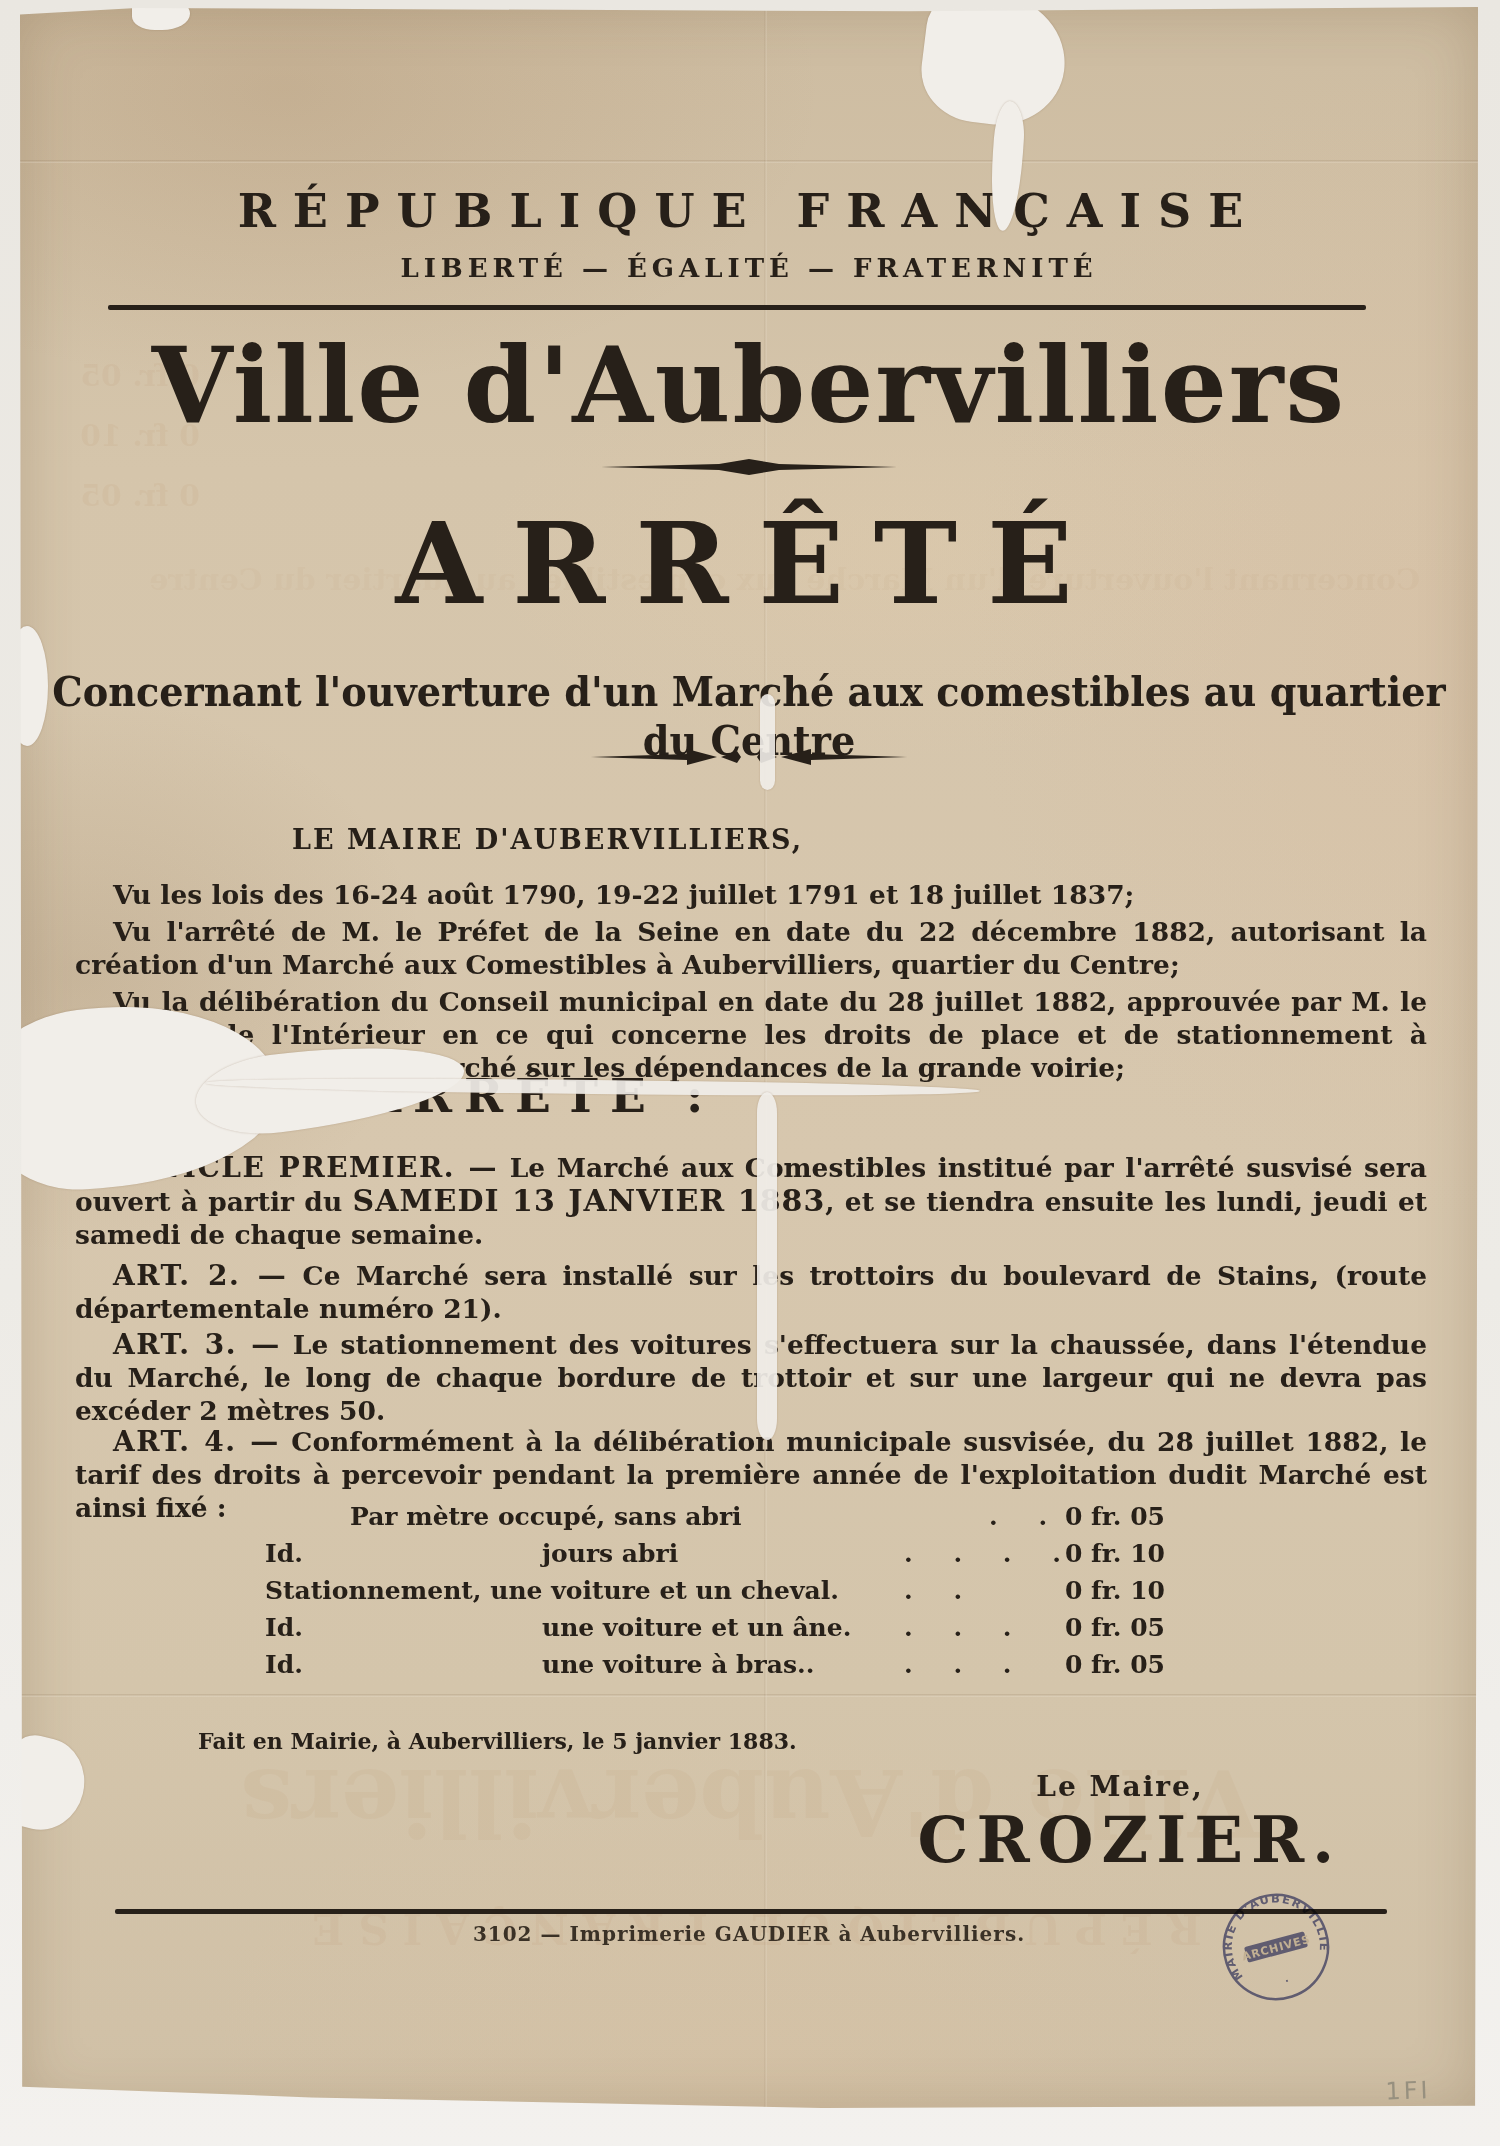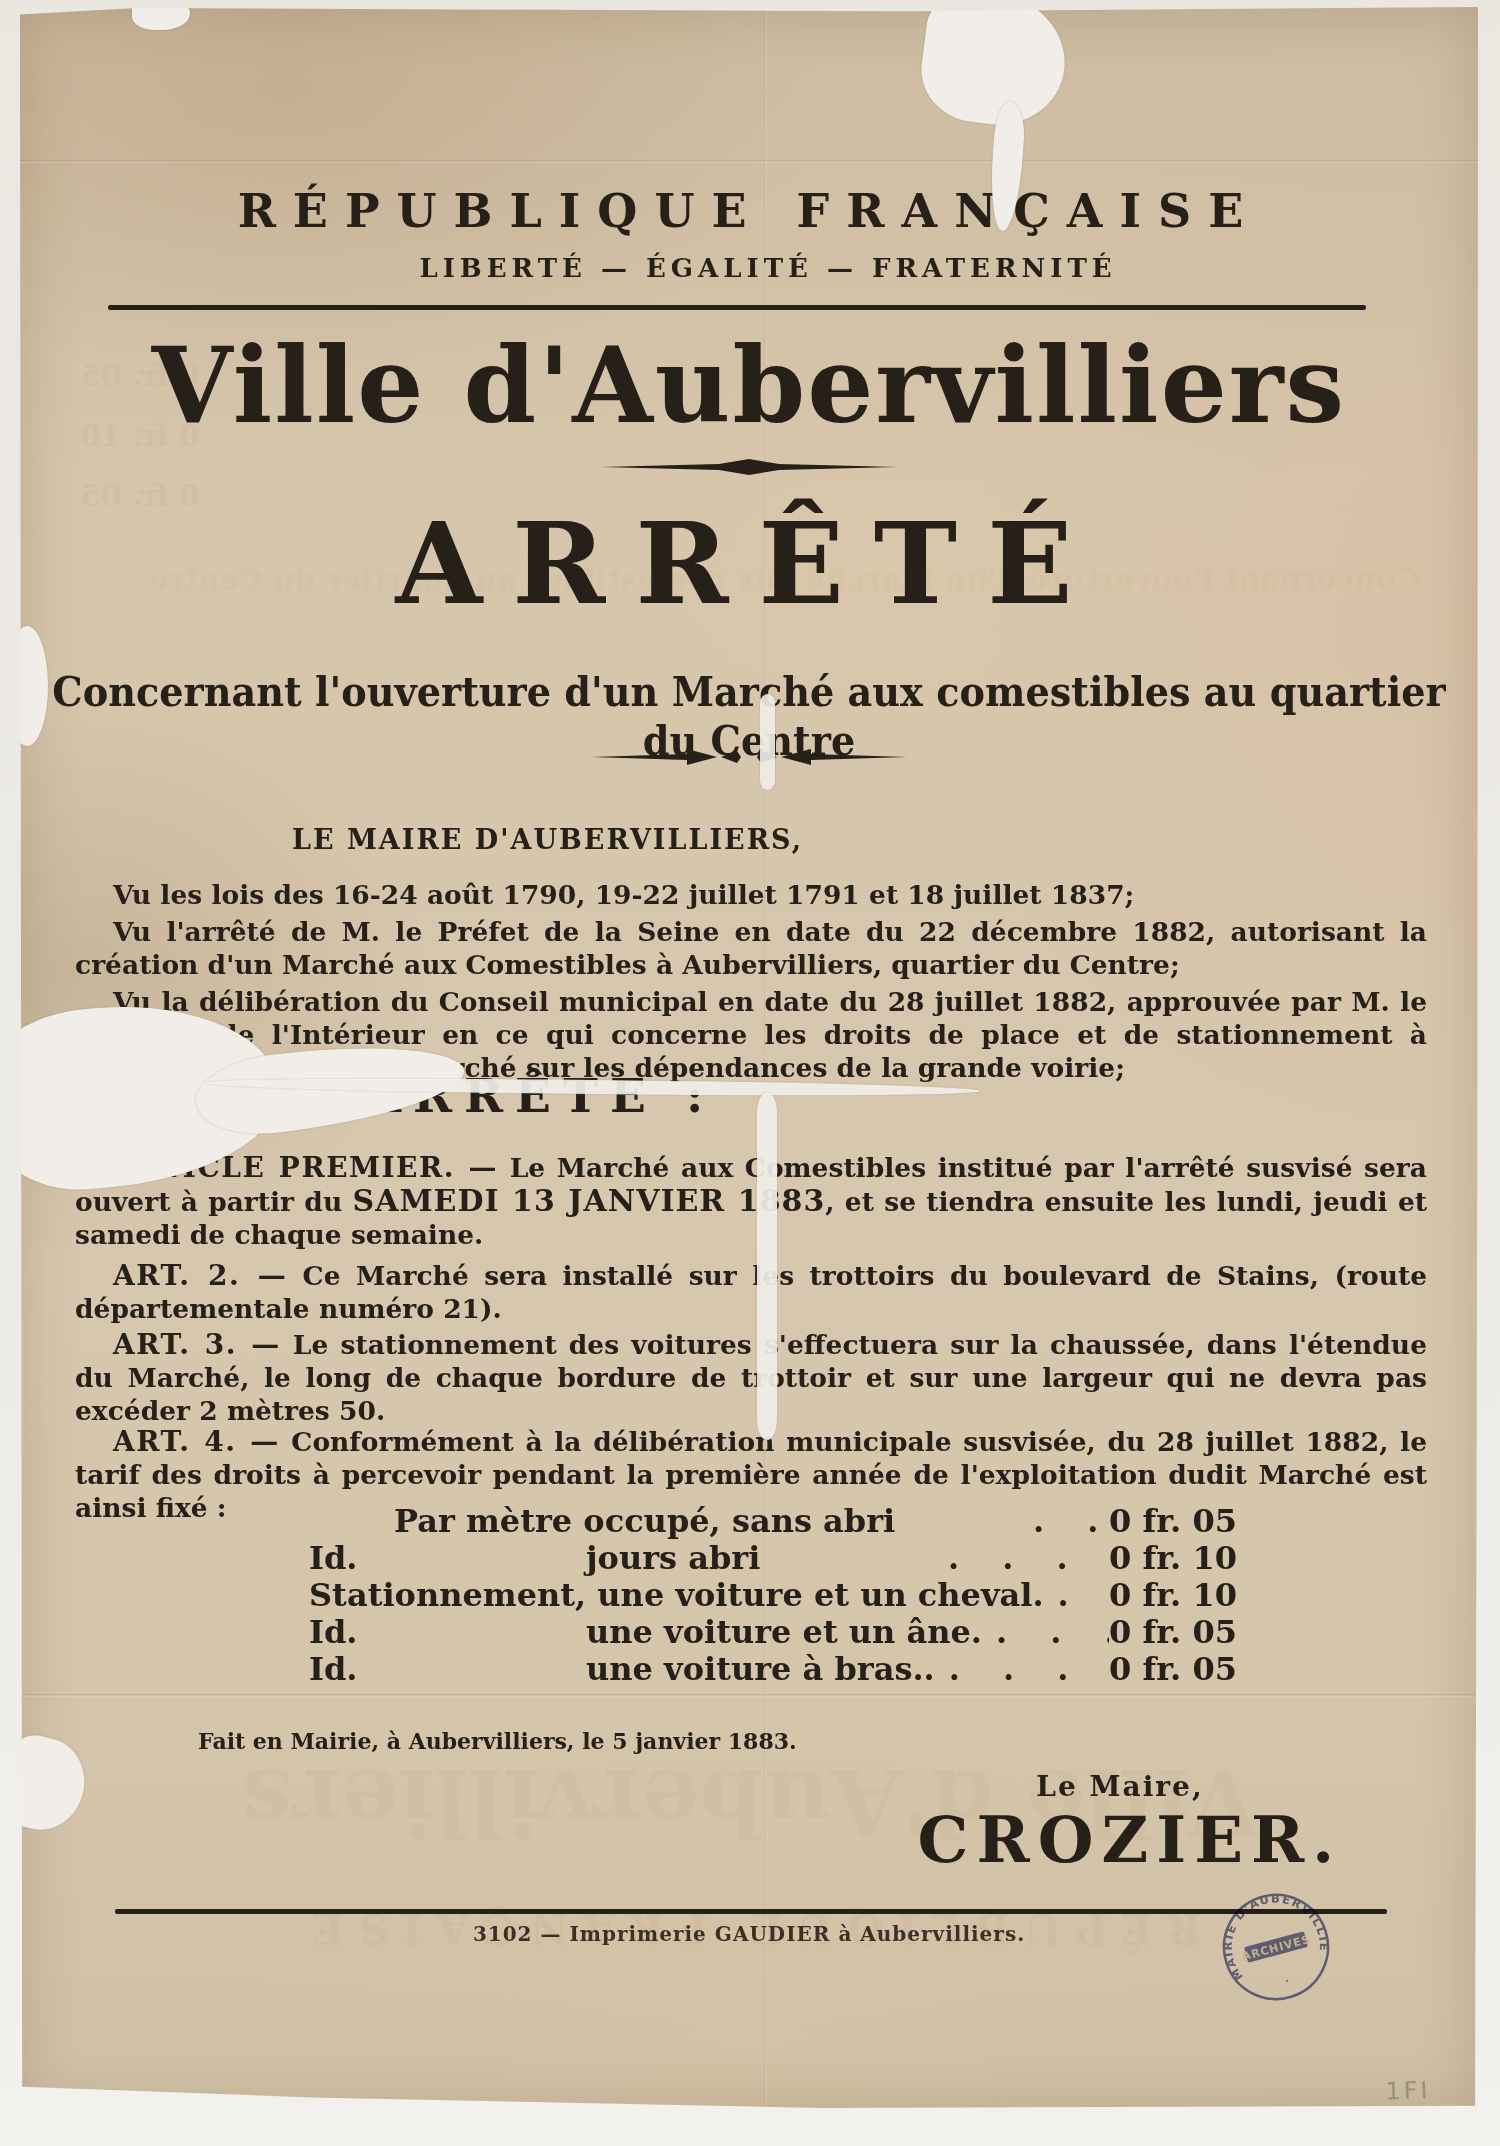--- a/index.html
+++ b/index.html
@@ -34,42 +34,42 @@
   .crease-v{position:absolute;top:0;height:100%;width:3px;
     background:linear-gradient(90deg,rgba(110,80,45,.10),rgba(255,250,240,.18));}
   
   .tear{position:absolute;background:#f1eee9;box-shadow:0 0 2px rgba(120,90,60,.35);}
   
   .ghost{position:absolute;color:#b5885f;pointer-events:none;font-weight:bold;white-space:nowrap;}
   
   .republic{position:absolute;left:0;width:100%;top:178px;
     font-size:46px;font-weight:bold;letter-spacing:17px;}
   .motto{position:absolute;left:0;width:100%;top:247px;
-    font-size:26px;font-weight:bold;letter-spacing:5px;margin-left:19px;}
+    font-size:26px;font-weight:bold;letter-spacing:5px;}
   .rule1{position:absolute;left:88px;top:299px;width:1258px;height:5px;background:#272019;border-radius:2px;}
   .city-title{position:absolute;left:0;width:100%;top:318px;
     font-size:104px;font-weight:bold;letter-spacing:2px;}
   .orn1{position:absolute;left:0;width:100%;top:452px;}
   .decree-title{position:absolute;left:0;width:100%;top:492px;
     font-size:112px;font-weight:bold;letter-spacing:30px;}
   .decree-sub{position:absolute;left:0;width:100%;top:664px;
     font-size:39px;font-weight:bold;letter-spacing:0px;transform:scale(.98,1.06);}
   .orn2{position:absolute;left:0;width:100%;top:740px;}
   .salutation{position:absolute;left:272px;top:818px;
     font-size:27px;font-weight:bold;letter-spacing:2px;}
   .para{position:absolute;left:55px;width:1352px;
     font-size:26.5px;font-weight:bold;line-height:33px;text-align:justify;}
   .para .indent{display:inline-block;width:38px;}
   .arrete-h{position:absolute;left:120px;width:800px;top:1062px;text-align:center;
     font-size:47px;font-weight:bold;letter-spacing:12px;}
   .art-label{font-size:28px;letter-spacing:1.5px;}
   .art-strong{font-size:30px;letter-spacing:1px;}
   
   .tariff{position:absolute;left:245px;top:1496px;width:960px;
-    font-size:32px;font-weight:bold;margin-left:44px;}
+    font-size:25px;font-weight:bold;}
   .t-row{display:flex;align-items:baseline;height:37px;}
   .t-a{flex:0 0 185px;text-align:left;white-space:nowrap;}
   .t-b{flex:0 0 440px;padding-left:92px;white-space:nowrap;box-sizing:border-box;}
   .t-full{flex:0 0 625px;white-space:nowrap;}
   .pad85{padding-left:85px;}
   .t-dots{flex:1;overflow:hidden;white-space:nowrap;letter-spacing:16px;padding-left:14px;}
   .t-price{flex:0 0 160px;white-space:nowrap;text-align:left;}
   
   .place-date{position:absolute;left:178px;top:1722px;font-size:22px;font-weight:bold;}
   .sig-title{position:absolute;left:900px;width:400px;top:1764px;text-align:center;

